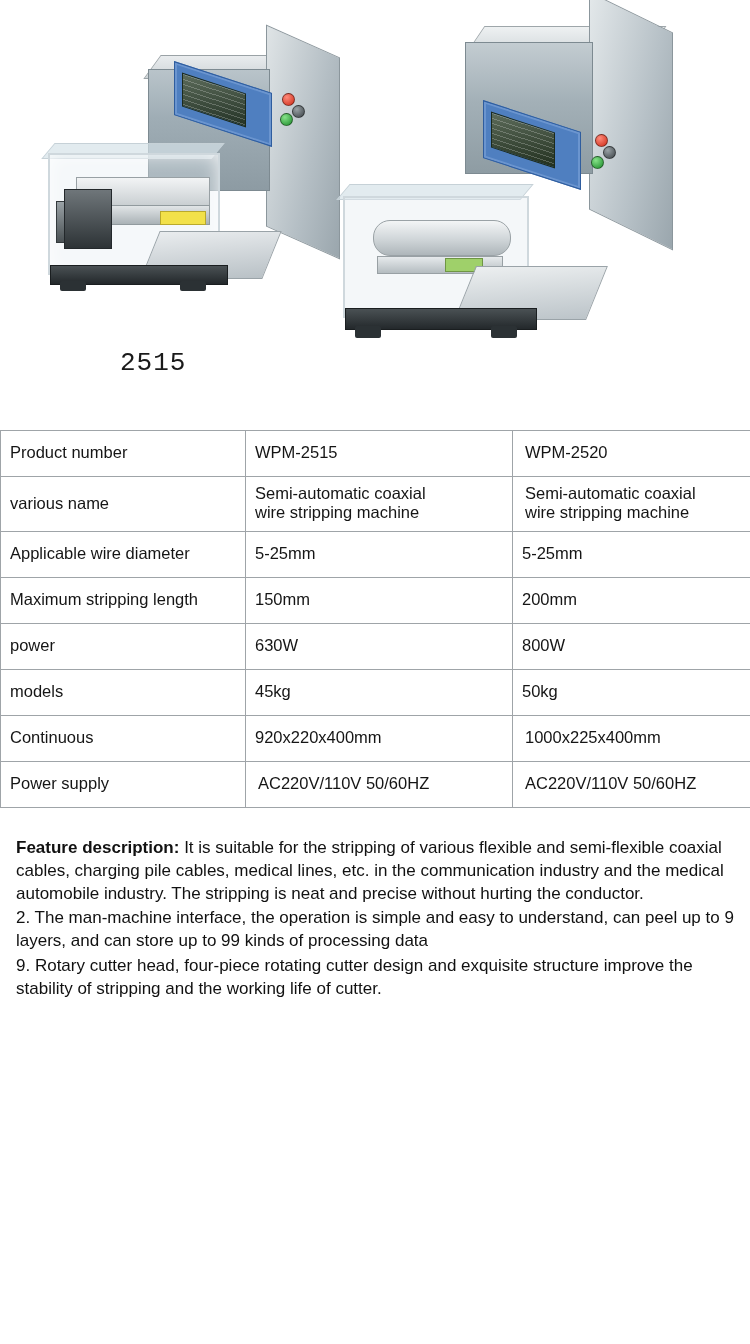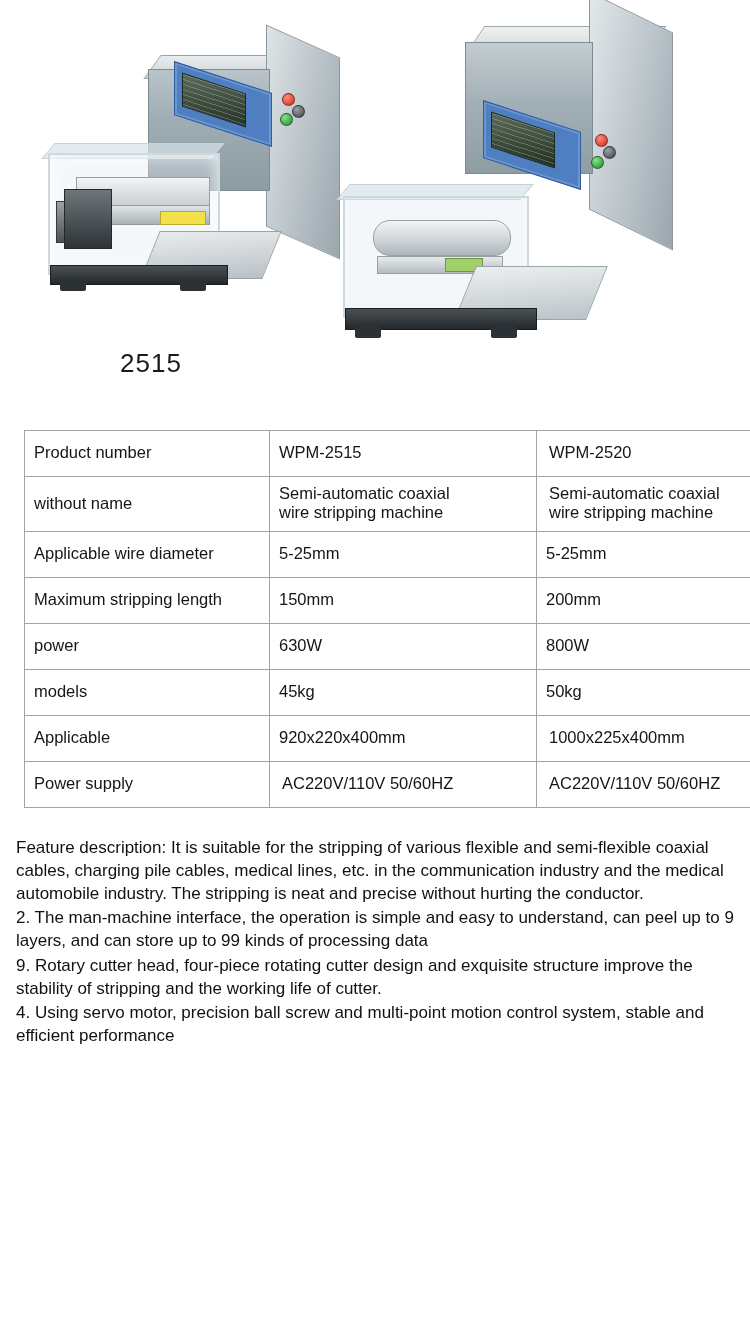--- a/index.html
+++ b/index.html
@@ -199,21 +199,21 @@
     background: #2b3134;
     border-radius: 2px;
   }
   .a-foot.f1 { left: 30px; }
   .a-foot.f2 { left: 150px; }
 
   .model-caption {
     position: absolute;
     left: 120px;
     top: 348px;
-    font-family: Liberation Sans, sans-serif;
+    font-family: Liberation Mono, monospace;
     font-size: 26px;
     color: #1a1a1a;
     letter-spacing: 1px;
   }
 
   
   .machine-b {
     position: absolute;
     left: 315px;
     top: 8px;
@@ -347,21 +347,21 @@
     height: 12px;
     background: #2b3134;
     border-radius: 2px;
   }
   .b-foot.f1 { left: 40px; }
   .b-foot.f2 { left: 176px; }
 
   
   .spec-wrap {
     position: absolute;
-    left: 24px;
+    left: 0;
     top: 430px;
     width: 722px;
   }
   table.spec {
     border-collapse: collapse;
     width: 722px;
     table-layout: fixed;
     font-size: 16.5px;
     color: #151515;
   }
@@ -385,21 +385,21 @@
     top: 836px;
     width: 722px;
     font-size: 17px;
     line-height: 1.36;
     color: #111111;
   }
   .features p {
     margin: 0 0 0 0;
   }
   .features .lead-label {
-    font-weight: normal;
+    font-weight: bold;
     margin-top: 45px;
   }
   .features .para {
     margin-bottom: 1px;
   }
 </style>
 </head>
 <body>
 
 <div class="page">
@@ -459,21 +459,21 @@
 
   <div class="spec-wrap">
     <table class="spec">
       <tbody>
         <tr>
           <td class="c1">Product number</td>
           <td class="c2">WPM-2515</td>
           <td class="c3 indent">WPM-2520</td>
         </tr>
         <tr>
-          <td class="c1">without name</td>
+          <td class="c1">various name</td>
           <td class="c2 two-line">Semi-automatic coaxial
 wire stripping machine</td>
           <td class="c3 two-line indent">Semi-automatic coaxial
 wire stripping machine</td>
         </tr>
         <tr>
           <td class="c1">Applicable wire diameter</td>
           <td class="c2">5-25mm</td>
           <td class="c3">5-25mm</td>
         </tr>
@@ -486,33 +486,32 @@
           <td class="c1">power</td>
           <td class="c2">630W</td>
           <td class="c3">800W</td>
         </tr>
         <tr>
           <td class="c1">models</td>
           <td class="c2">45kg</td>
           <td class="c3">50kg</td>
         </tr>
         <tr>
-          <td class="c1">Applicable</td>
+          <td class="c1">Continuous</td>
           <td class="c2">920x220x400mm</td>
           <td class="c3 indent">1000x225x400mm</td>
         </tr>
         <tr>
           <td class="c1">Power supply</td>
           <td class="c2 indent">AC220V/110V 50/60HZ</td>
           <td class="c3 indent">AC220V/110V 50/60HZ</td>
         </tr>
       </tbody>
     </table>
   </div>
 
   <div class="features">
     <p class="para"><span class="lead-label">Feature description:</span><span> It is suitable for the stripping of various flexible and semi-flexible coaxial cables, charging pile cables, medical lines, etc. in the communication industry and the medical automobile industry. The stripping is neat and precise without hurting the conductor.</span></p>
     <p class="para">2. The man-machine interface, the operation is simple and easy to understand, can peel up to 9 layers, and can store up to 99 kinds of processing data</p>
     <p class="para">9. Rotary cutter head, four-piece rotating cutter design and exquisite structure improve the stability of stripping and the working life of cutter.</p>
-    <p class="para">4. Using servo motor, precision ball screw and multi-point motion control system, stable and efficient performance</p>
   </div>
 
 </div>
 
 </body></html>

